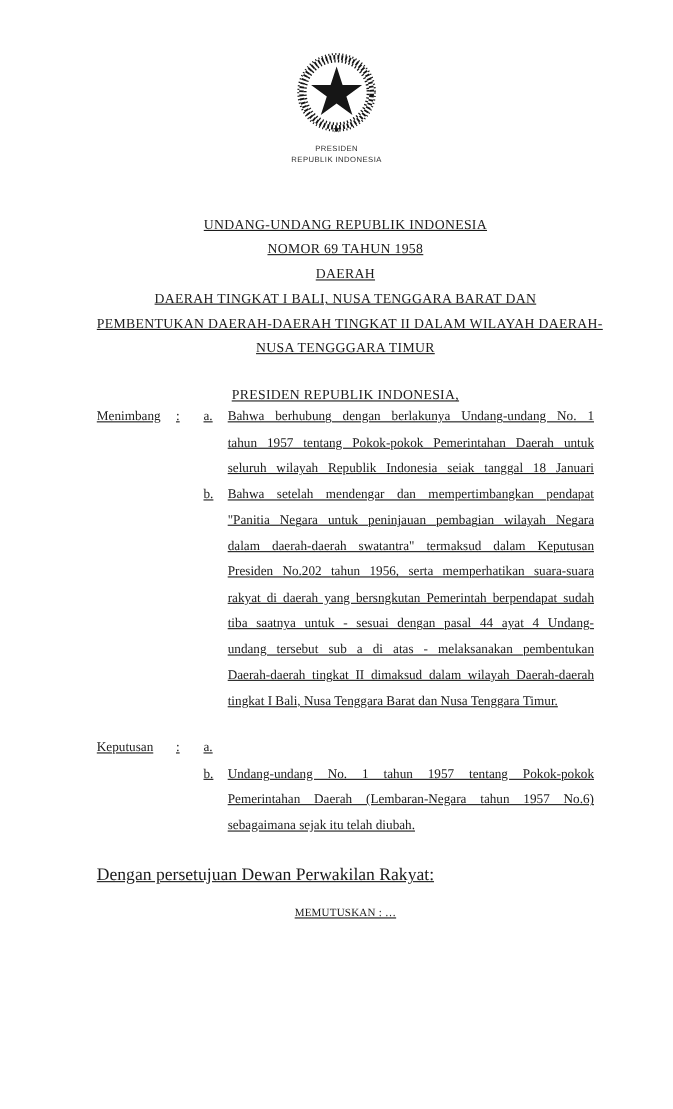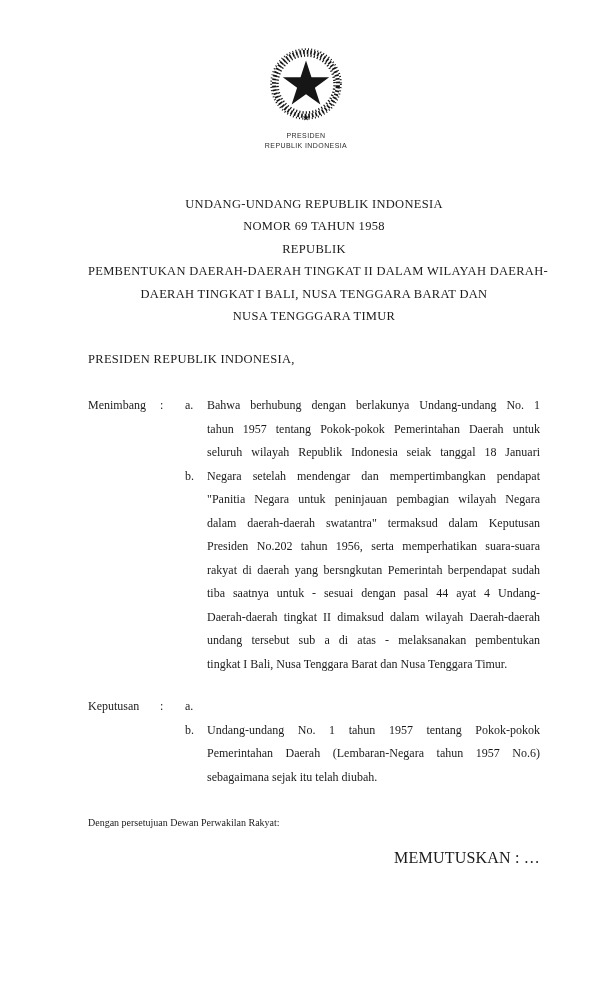--- a/index.html
+++ b/index.html
@@ -3,56 +3,56 @@
 <meta charset="utf-8">
 <style>
   * { margin:0; padding:0; box-sizing:border-box; }
   body {
     width:612px; height:1008px;
     background:#ffffff; color:#1b1b1b;
     font-family:"Liberation Serif", serif;
     overflow:hidden;
   }
   .page { width:612px; height:1008px; position:relative; }
-  .content { padding-left:88px; padding-right:72px; }
+  .content { padding-left:88px; padding-right:72px;text-decoration:underline; }
 
   
   .seal-svg { display:block; margin:42px auto 0; }
   .org-block {
     margin-top:5px; text-align:center;
     font-family:"Liberation Sans", sans-serif;
     font-size:7px; line-height:9.5px; letter-spacing:0.4px;
     color:#2c2c2c;
   }
 
   
   .title-block { margin-top:43px; }
   .title-line {
     text-align:center; font-size:12.5px; line-height:22.4px;
     letter-spacing:0.3px; white-space:nowrap;
   }
   .salutation {
-    margin-top:25px; 
+    margin-top:25px; text-align:center;
     font-size:12.5px; letter-spacing:0.3px;
   }
 
   
   .clause-section { font-size:12px; line-height:23.5px; }
-  .sec-menimbang { margin-top:27px; }
+  .sec-menimbang { }
   .sec-mengingat { margin-top:19px; }
   .clause { display:grid; grid-template-columns:72px 25px 22px 1fr; }
   .c-label, .c-colon, .c-marker { text-align:left; }
   .jl { text-align:justify; text-align-last:justify; }
   .jl.last { text-align-last:left; }
 
   
-  .approval { margin-top:22px; font-size:10px; line-height:23.5px; }
+  .approval { margin-top:22px; font-size:16px; line-height:23.5px; }
   .decision {
-    margin-top:11px; font-size:16px; line-height:23.5px;
-    text-align:right; letter-spacing:0.2px;
+    margin-top:11px; font-size:10px; line-height:23.5px;
+    text-align:center; letter-spacing:0.2px;
   }
 </style>
 </head>
 <body style="background: rgb(255, 255, 255); color: rgb(27, 27, 27);">
 
 <div class="page">
 
   <svg class="seal-svg" width="84" height="84" viewBox="0 0 100 100">
     <g stroke="#161616" fill="none">
       <circle cx="50" cy="50" r="41.5" stroke-width="2.2" stroke-dasharray="1.2 2.6"></circle>
@@ -65,23 +65,23 @@
   <div class="org-block">
     <div>PRESIDEN</div>
     <div>REPUBLIK INDONESIA</div>
   </div>
 
   <div class="content">
 
     <div class="title-block">
       <div class="title-line">UNDANG-UNDANG REPUBLIK INDONESIA</div>
       <div class="title-line">NOMOR 69 TAHUN 1958</div>
-      <div class="title-line">REPUBLIK</div>
+      <div class="title-line">DAERAH</div>
+      <div class="title-line">DAERAH TINGKAT I BALI, NUSA TENGGARA BARAT DAN</div>
       <div class="title-line">PEMBENTUKAN DAERAH-DAERAH TINGKAT II DALAM WILAYAH DAERAH-</div>
-      <div class="title-line">DAERAH TINGKAT I BALI, NUSA TENGGARA BARAT DAN</div>
       <div class="title-line">NUSA TENGGGARA TIMUR</div>
     </div>
 
     <div class="salutation">PRESIDEN REPUBLIK INDONESIA,</div>
 
     <div class="clause-section sec-menimbang">
       <div class="clause">
         <div class="c-label">Menimbang</div>
         <div class="c-colon">:</div>
         <div class="c-marker">a.</div>
@@ -89,28 +89,28 @@
           <div class="jl">Bahwa berhubung dengan berlakunya Undang-undang No. 1</div>
           <div class="jl">tahun 1957 tentang Pokok-pokok Pemerintahan Daerah untuk</div>
           <div class="jl">seluruh wilayah Republik Indonesia seiak tanggal 18 Januari</div>
         </div>
       </div>
       <div class="clause">
         <div class="c-label"></div>
         <div class="c-colon"></div>
         <div class="c-marker">b.</div>
         <div class="c-text">
-          <div class="jl">Negara setelah mendengar dan mempertimbangkan pendapat</div>
+          <div class="jl">Bahwa setelah mendengar dan mempertimbangkan pendapat</div>
           <div class="jl">"Panitia Negara untuk peninjauan pembagian wilayah Negara</div>
           <div class="jl">dalam daerah-daerah swatantra" termaksud dalam Keputusan</div>
           <div class="jl">Presiden No.202 tahun 1956, serta memperhatikan suara-suara</div>
           <div class="jl">rakyat di daerah yang bersngkutan Pemerintah berpendapat sudah</div>
           <div class="jl">tiba saatnya untuk - sesuai dengan pasal 44 ayat 4 Undang-</div>
+          <div class="jl">undang tersebut sub a di atas - melaksanakan pembentukan</div>
           <div class="jl">Daerah-daerah tingkat II dimaksud dalam wilayah Daerah-daerah</div>
-          <div class="jl">undang tersebut sub a di atas - melaksanakan pembentukan</div>
           <div class="jl last">tingkat I Bali, Nusa Tenggara Barat dan Nusa Tenggara Timur.</div>
         </div>
       </div>
     </div>
 
     <div class="clause-section sec-mengingat">
       <div class="clause">
         <div class="c-label">Keputusan</div>
         <div class="c-colon">:</div>
         <div class="c-marker">a.</div>

